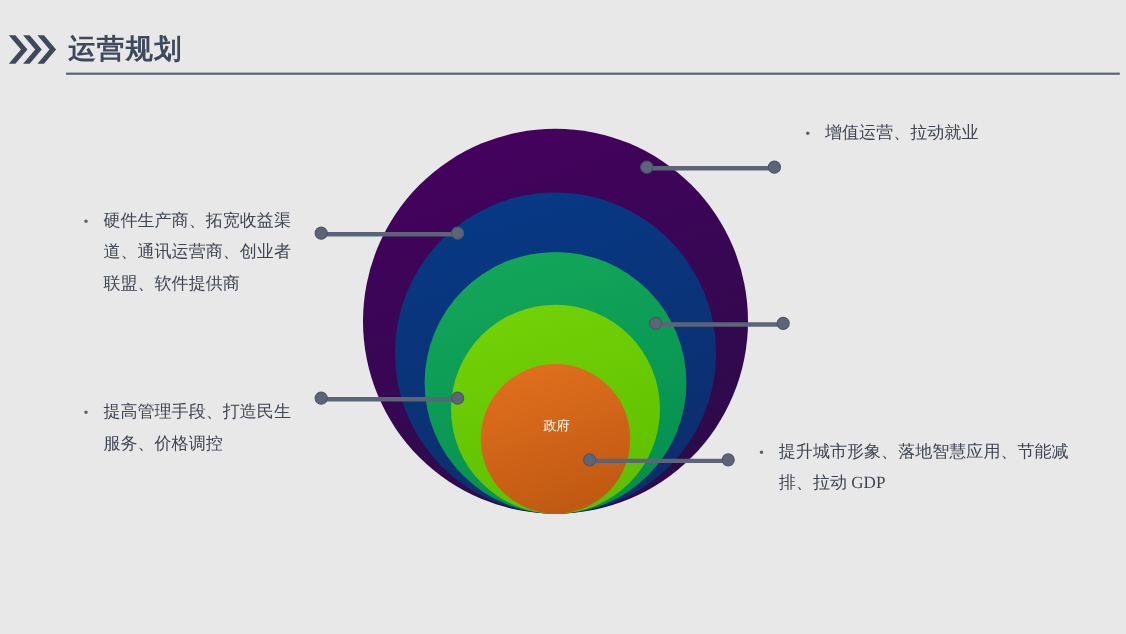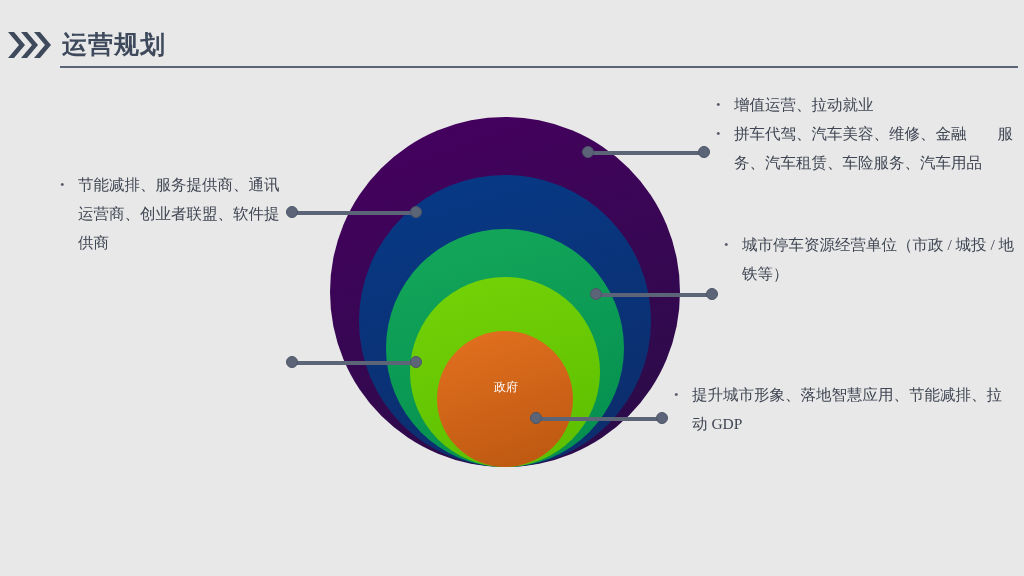--- a/index.html
+++ b/index.html
@@ -93,21 +93,21 @@
     color: #3f4552;
   }
   .textblock ul {
     list-style: none;
     margin: 0;
     padding: 0;
   }
   .textblock li {
     position: relative;
     padding-left: 20px;
-    margin: 0;
+    margin: 16px;
   }
   .textblock li::before {
     content: "\2022";
     position: absolute;
     left: 2px;
     top: 0;
     font-size: 13px;
     color: #5a5f6b;
   }
   .tb-left { text-align: left; }
@@ -205,38 +205,37 @@
 
 <div class="connector" style="left:286px; top:356px; width:136px;">
   <div class="bar" style="width:126px;"></div>
   <div class="dot left"></div>
   <div class="dot right"></div>
 </div>
 
 <div class="textblock tb-left" id="text-top-right">
   <ul>
     <li>增值运营、拉动就业</li>
-    <li>拼车代驾、汽车美容、维修、金融　　服务、汽车租赁、车险服务、汽车用品</li>
   </ul>
 </div>
 
 <div class="textblock tb-left" id="text-mid-right">
   <ul>
-    <li>城市停车资源经营单位（市政 / 城投 / 地铁等）</li>
   </ul>
 </div>
 
 <div class="textblock tb-left" id="text-bot-right">
   <ul>
     <li>提升城市形象、落地智慧应用、节能减排、拉动 GDP</li>
   </ul>
 </div>
 
 <div class="textblock tb-left" id="text-top-left">
   <ul>
-    <li>节能减排、服务提供商、通讯运营商、创业者联盟、软件提供商</li>
+    <li>硬件生产商、拓宽收益渠道、通讯运营商、创业者联盟、软件提供商</li>
   </ul>
 </div>
 
 <div class="textblock tb-left" id="text-bot-left">
   <ul>
+    <li>提高管理手段、打造民生服务、价格调控</li>
   </ul>
 </div>
 
 </body></html>

